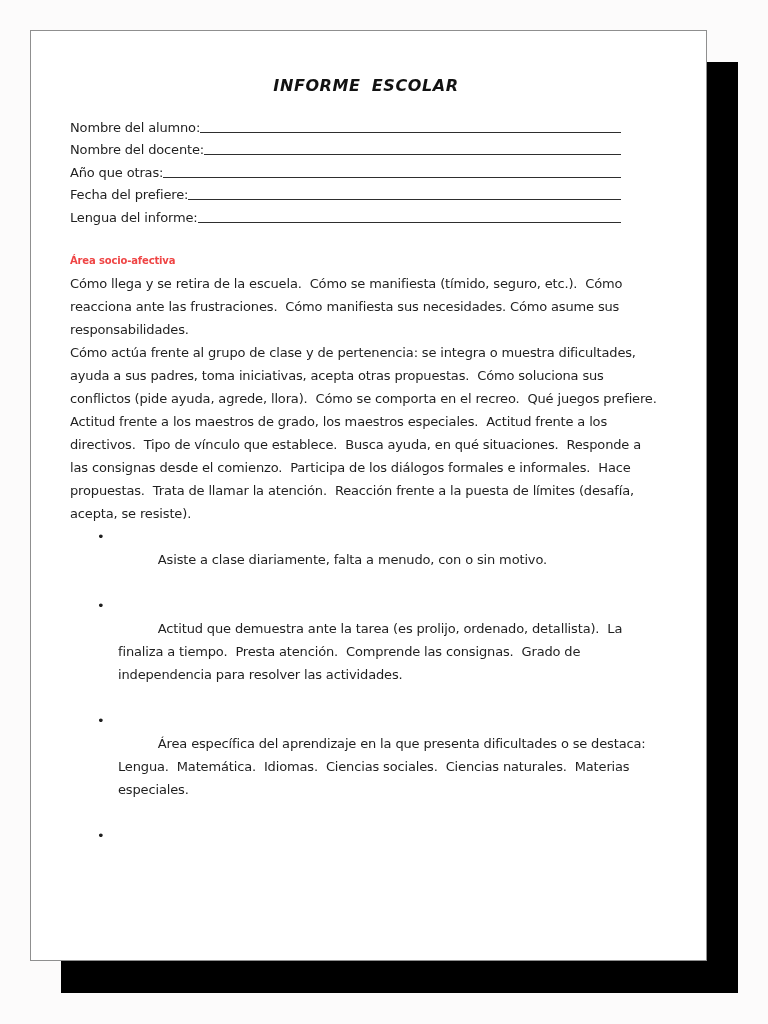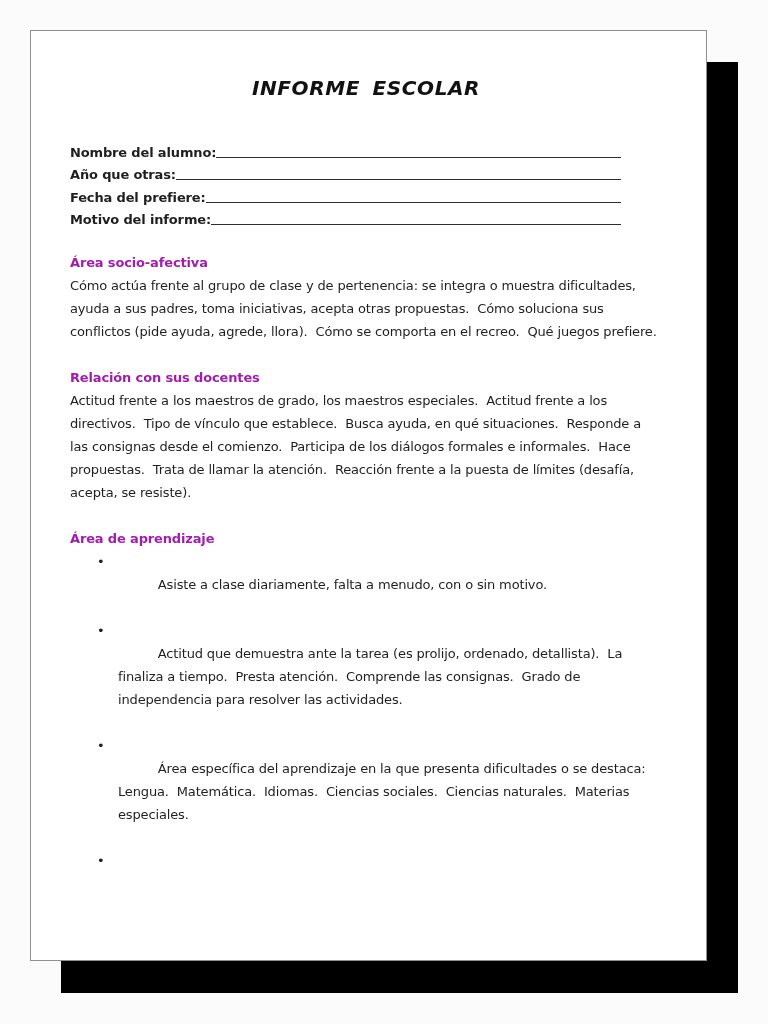--- a/index.html
+++ b/index.html
@@ -28,51 +28,50 @@
   .content {
     padding: 0 44px 0 39px;
     font-size: 13px;
     letter-spacing: -0.15px;
   }
   .doc-title {
     margin-top: 45px;
     text-align: center;
     font-weight: bold;
     font-style: italic;
-    font-size: 20px;
+    font-size: 16px;
     letter-spacing: 0.6px;
     word-spacing: 5px;
     color: #121212;
   }
   .fields {
-    margin-top: 38px;
+    margin-top: 18px;
     margin-right: 41px;
-    font-weight: bold;
   }
   .field-row {
     display: flex;
     align-items: flex-end;
     height: 22.5px;
   }
   .field-label {
     white-space: nowrap;
     padding-bottom: 1px;
   }
   .field-line {
     flex: 1;
     border-bottom: 1.6px solid #2e2e2e;
     margin-bottom: 3px;
     min-height: 10px;
   }
   .section-heading {
     margin-top: 23px;
     font-weight: bold;
-    font-size: 13px;
+    font-size: 10px;
     line-height: 23px;
-    color: #a21caf;
+    color: #ef4444;
   }
   .section-body {
     line-height: 23px;
     white-space: pre-wrap;
   }
   ul.bullet-list {
     margin: 0; padding: 0;
     list-style: none;
     line-height: 23px;
   }
@@ -96,48 +95,51 @@
   <div class="content">
 
     <div class="doc-title">INFORME ESCOLAR</div>
 
     <div class="fields">
       <div class="field-row">
         <span class="field-label">Nombre del alumno:</span>
         <span class="field-line"></span>
       </div>
       <div class="field-row">
+        <span class="field-label">Nombre del docente:</span>
+        <span class="field-line"></span>
+      </div>
+      <div class="field-row">
         <span class="field-label">Año que otras:</span>
         <span class="field-line"></span>
       </div>
       <div class="field-row">
         <span class="field-label">Fecha del prefiere:</span>
         <span class="field-line"></span>
       </div>
       <div class="field-row">
-        <span class="field-label">Motivo del informe:</span>
+        <span class="field-label">Lengua del informe:</span>
         <span class="field-line"></span>
       </div>
     </div>
 
     <div>
       <div class="section-heading">Área socio-afectiva</div>
+      <div class="section-body">Cómo llega y se retira de la escuela.  Cómo se manifiesta (tímido, seguro, etc.).  Cómo reacciona ante las frustraciones.  Cómo manifiesta sus necesidades. Cómo asume sus responsabilidades.</div>
     </div>
 
     <div>
       <div class="section-body">Cómo actúa frente al grupo de clase y de pertenencia: se integra o muestra dificultades, ayuda a sus padres, toma iniciativas, acepta otras propuestas.  Cómo soluciona sus conflictos (pide ayuda, agrede, llora).  Cómo se comporta en el recreo.  Qué juegos prefiere.</div>
     </div>
 
     <div>
-      <div class="section-heading">Relación con sus docentes</div>
       <div class="section-body">Actitud frente a los maestros de grado, los maestros especiales.  Actitud frente a los directivos.  Tipo de vínculo que establece.  Busca ayuda, en qué situaciones.  Responde a las consignas desde el comienzo.  Participa de los diálogos formales e informales.  Hace propuestas.  Trata de llamar la atención.  Reacción frente a la puesta de límites (desafía, acepta, se resiste).</div>
     </div>
 
     <div>
-      <div class="section-heading">Área de aprendizaje</div>
       <ul class="bullet-list">
         <li>
           <span class="bullet-dot">•</span><span>Asiste a clase diariamente, falta a menudo, con o sin motivo.</span>
         </li>
         <li>
           <span class="bullet-dot">•</span><span>Actitud que demuestra ante la tarea (es prolijo, ordenado, detallista).  La finaliza a tiempo.  Presta atención.  Comprende las consignas.  Grado de independencia para resolver las actividades.</span>
         </li>
         <li>
           <span class="bullet-dot">•</span><span>Área específica del aprendizaje en la que presenta dificultades o se destaca: Lengua.  Matemática.  Idiomas.  Ciencias sociales.  Ciencias naturales.  Materias especiales.</span>
         </li>

